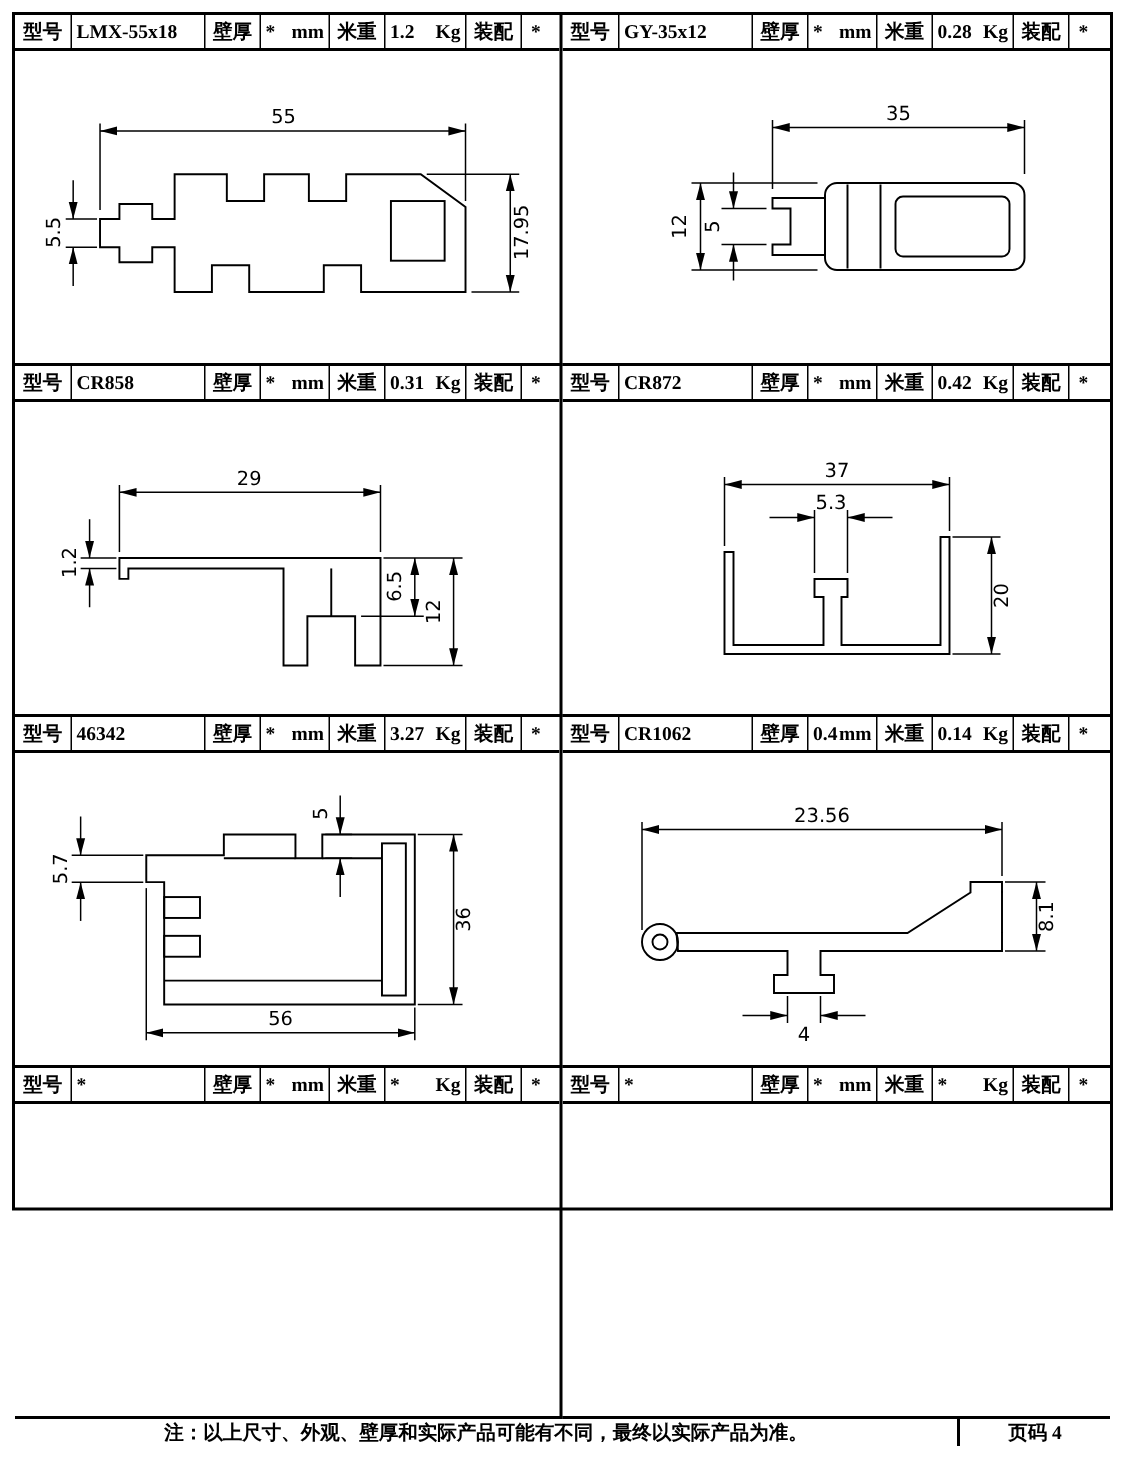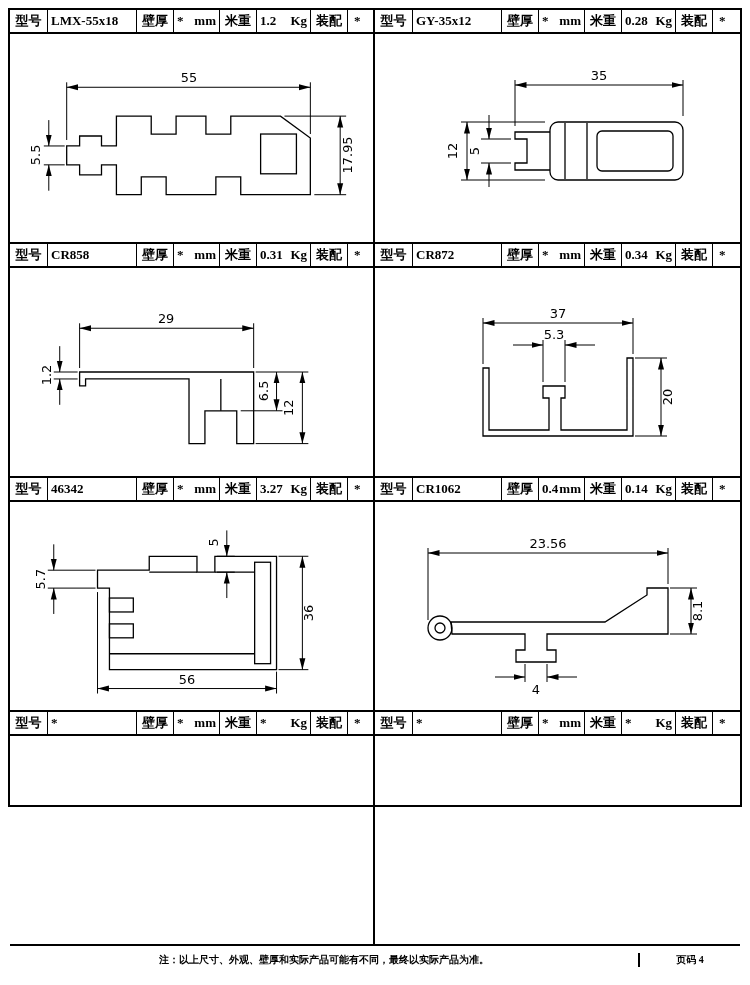--- a/index.html
+++ b/index.html
@@ -14,21 +14,21 @@
   .w-lbl{width:37px;justify-content:center}
   .w-model{width:89px}
   .w-wall{width:46px;justify-content:space-between}
   .w-weight{width:54px;justify-content:space-between}
   .w-asm{flex:1;justify-content:flex-start;padding-left:6px}
   .draw{flex:1;overflow:hidden}
   .draw svg{width:100%;height:100%;display:block}
   svg .p{fill:none;stroke:#000;stroke-width:1.3px;stroke-linejoin:miter}
   svg .d,svg .e{fill:none;stroke:#000;stroke-width:1px}
   svg text{font-family:"DejaVu Sans",sans-serif;font-size:13px;fill:#000;text-anchor:middle;font-weight:normal}
-  .footer{grid-column:1 / 3;display:flex;align-items:center;font-weight:bold;font-size:10px}
+  .footer{grid-column:1 / 3;display:flex;align-items:flex-start;font-weight:bold;font-size:13px}
   .footer .note{flex:1;display:flex;align-items:center;justify-content:center}
   .footer .pageno{width:102px;border-left:2px solid #000;display:flex;align-items:center;justify-content:center}
 </style>
 </head>
 <body>
 
 <svg width="0" height="0" style="position:absolute" aria-hidden="true">
   <defs>
     <marker id="ar" viewBox="0 0 12 8" refX="11.5" refY="4" markerWidth="12" markerHeight="8" orient="auto-start-reverse" markerUnits="userSpaceOnUse">
       <path d="M11.5,4 L0,1 L0,7 Z"></path>
@@ -184,21 +184,21 @@
     <div class="hdr">
       <div class="seg w-lbl">型号</div>
       <div class="seg w-model">CR872</div>
       <div class="seg w-lbl">壁厚</div>
       <div class="seg w-wall">
         <span>*</span>
         <span>mm</span>
       </div>
       <div class="seg w-lbl">米重</div>
       <div class="seg w-weight">
-        <span>0.34</span>
+        <span>0.42</span>
         <span>Kg</span>
       </div>
       <div class="seg w-lbl">装配</div>
       <div class="seg w-asm">*</div>
     </div>
     <div class="draw">
       <svg viewBox="0 0 365 208">
         <g>
           <line class="e" x1="108" y1="96" x2="108" y2="50"></line>
           <line class="e" x1="258" y1="86" x2="258" y2="50"></line>

